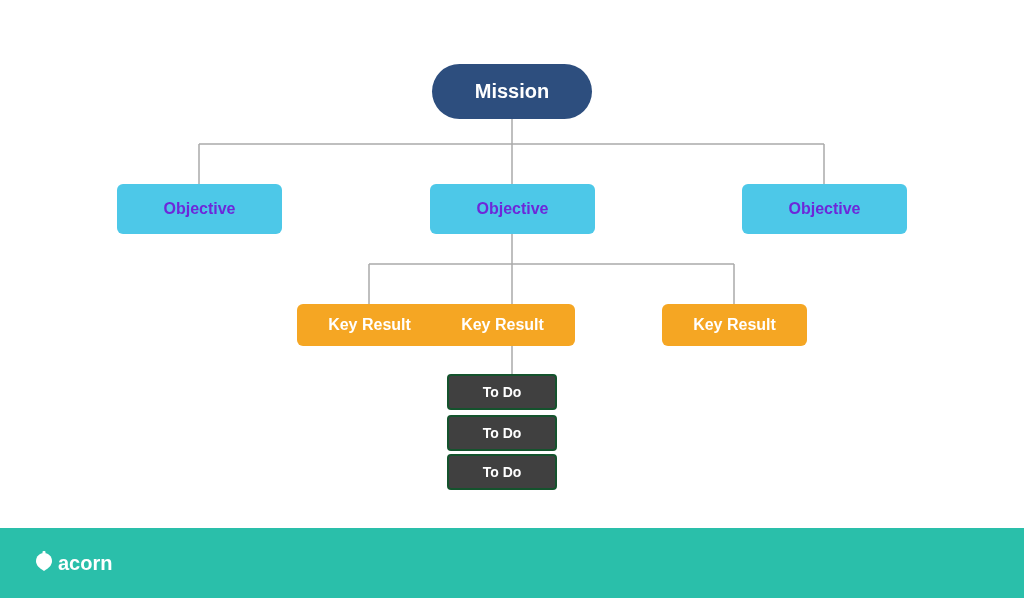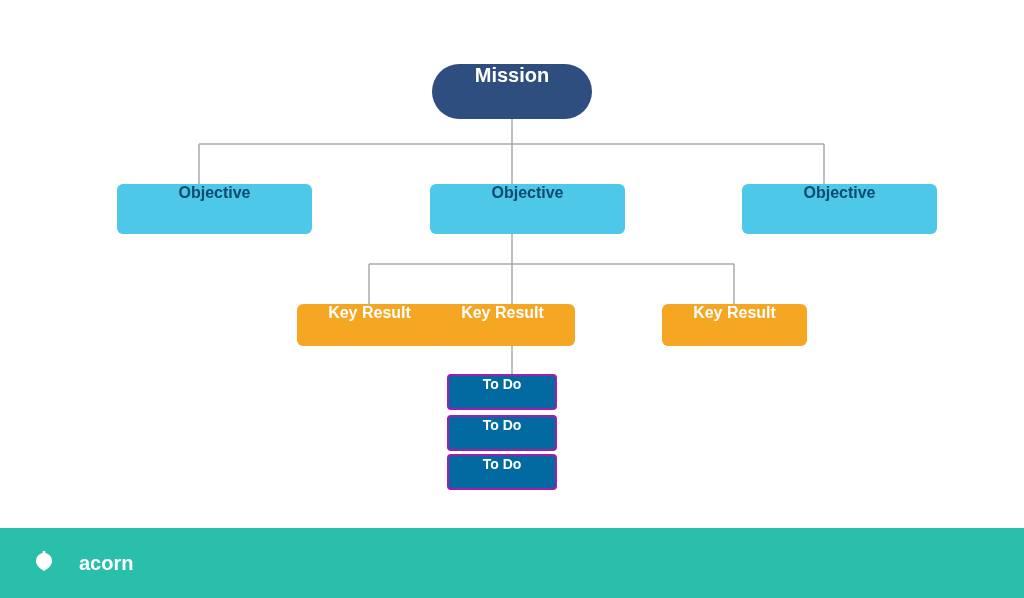--- a/index.html
+++ b/index.html
@@ -27,21 +27,21 @@
       height: 70px;
       background: #2abfaa;
       display: flex;
       align-items: center;
       padding: 0 30px;
     }
 
     .footer-logo {
       display: flex;
       align-items: center;
-      gap: 21px;
+      gap: 0;
       color: white;
       font-size: 20px;
       font-weight: 600;
     }
 
     .footer-icon {
       width: 28px;
       height: 28px;
     }
 
@@ -59,43 +59,44 @@
       left: 0;
       width: 100%;
       height: 100%;
       pointer-events: none;
     }
 
     
     .node {
       position: absolute;
       display: flex;
+      align-items: center;
       justify-content: center;
       font-weight: 600;
       text-align: center;
     }
 
     .node-mission {
       width: 160px;
       height: 55px;
       background: #2d4e7e;
       border-radius: 30px;
       color: white;
       font-size: 20px;
       font-weight: 700;
       top: 30px;
       left: 370px;
     }
 
     .node-objective {
-      width: 195px;
+      width: 165px;
       height: 50px;
       background: #4dc8e8;
       border-radius: 6px;
-      color: #0c4a6e;
+      color: #6d28d9;
       font-size: 16px;
       top: 150px;
     }
 
     .node-obj-1 { left: 55px; }
     .node-obj-2 { left: 368px; }
     .node-obj-3 { left: 680px; }
 
     .node-keyresult {
       width: 145px;
@@ -107,26 +108,26 @@
       top: 270px;
     }
 
     .node-kr-1 { left: 235px; }
     .node-kr-2 { left: 368px; }
     .node-kr-3 { left: 600px; }
 
     .node-todo {
       width: 110px;
       height: 36px;
-      background: #0369a1;
+      background: #404040;
       border-radius: 4px;
       color: white;
       font-size: 14px;
       font-weight: 600;
-      border: 2px solid #a21caf;
+      border: 2px solid #14532d;
     }
 
     .node-todo-1 { top: 340px; left: 385px; }
     .node-todo-2 { top: 381px; left: 385px; }
     .node-todo-3 { top: 420px; left: 385px; }
   </style>
 </head>
 <body>
 
 <div class="main-content">

